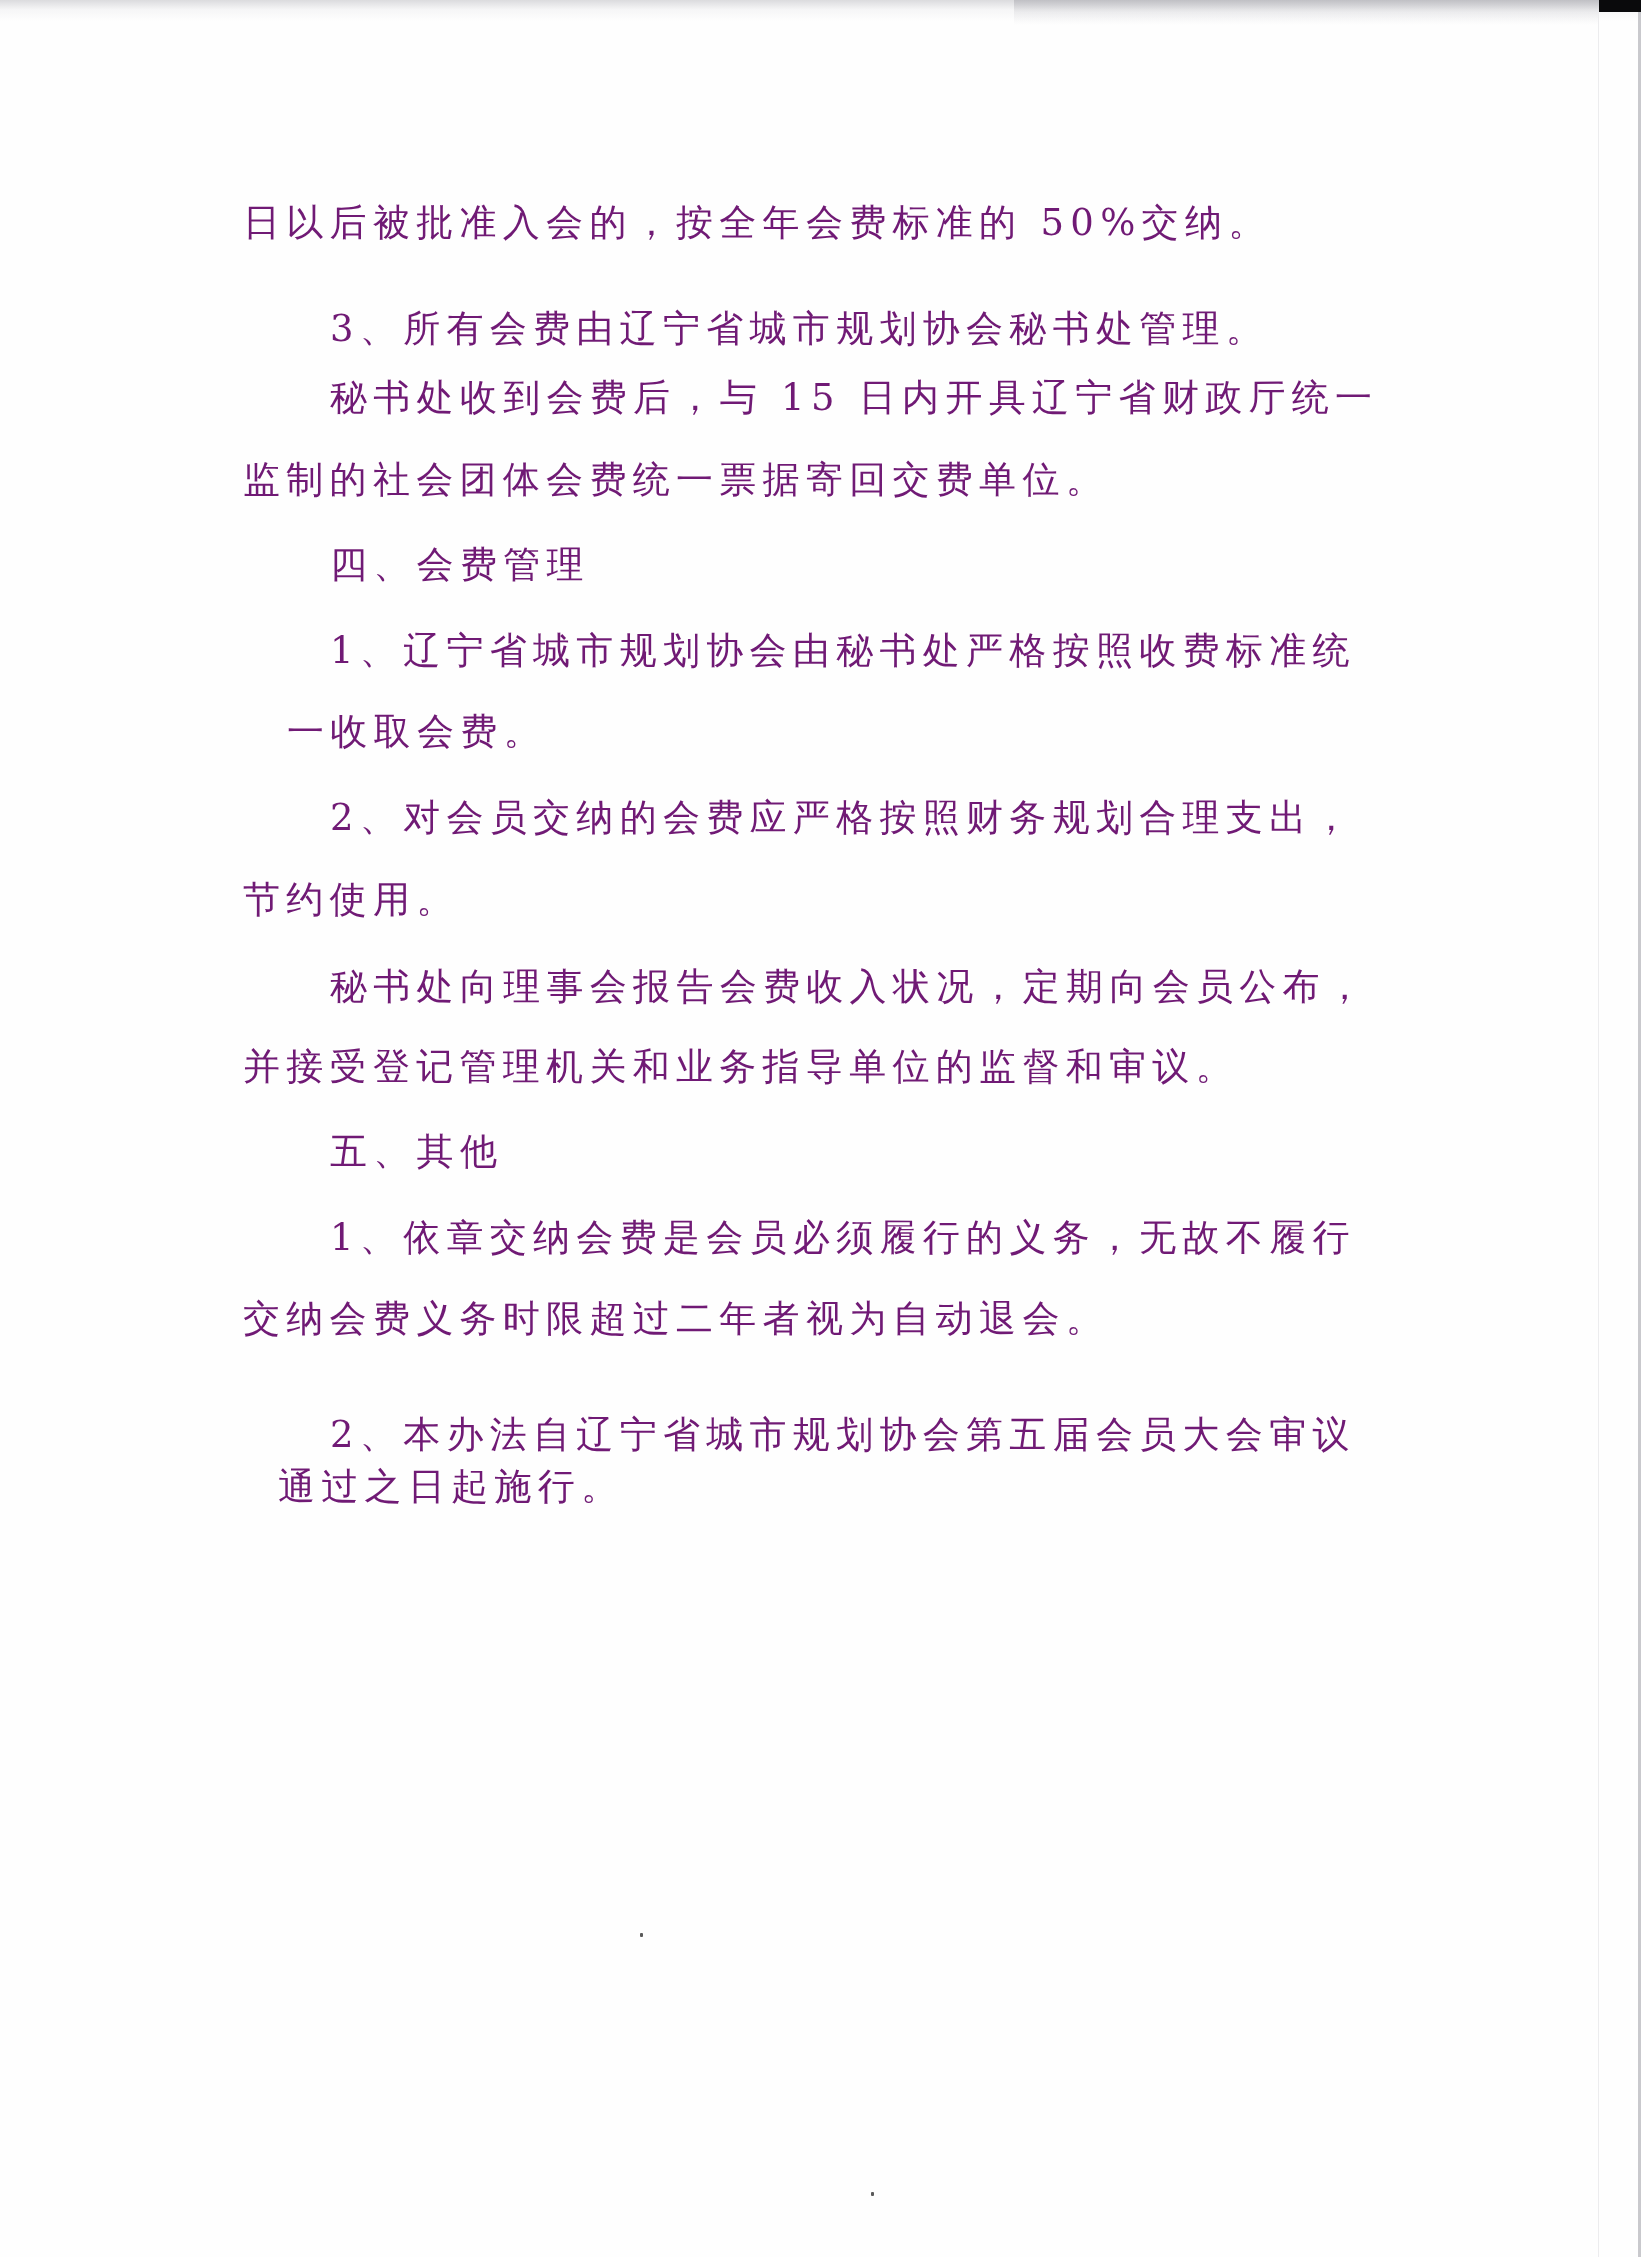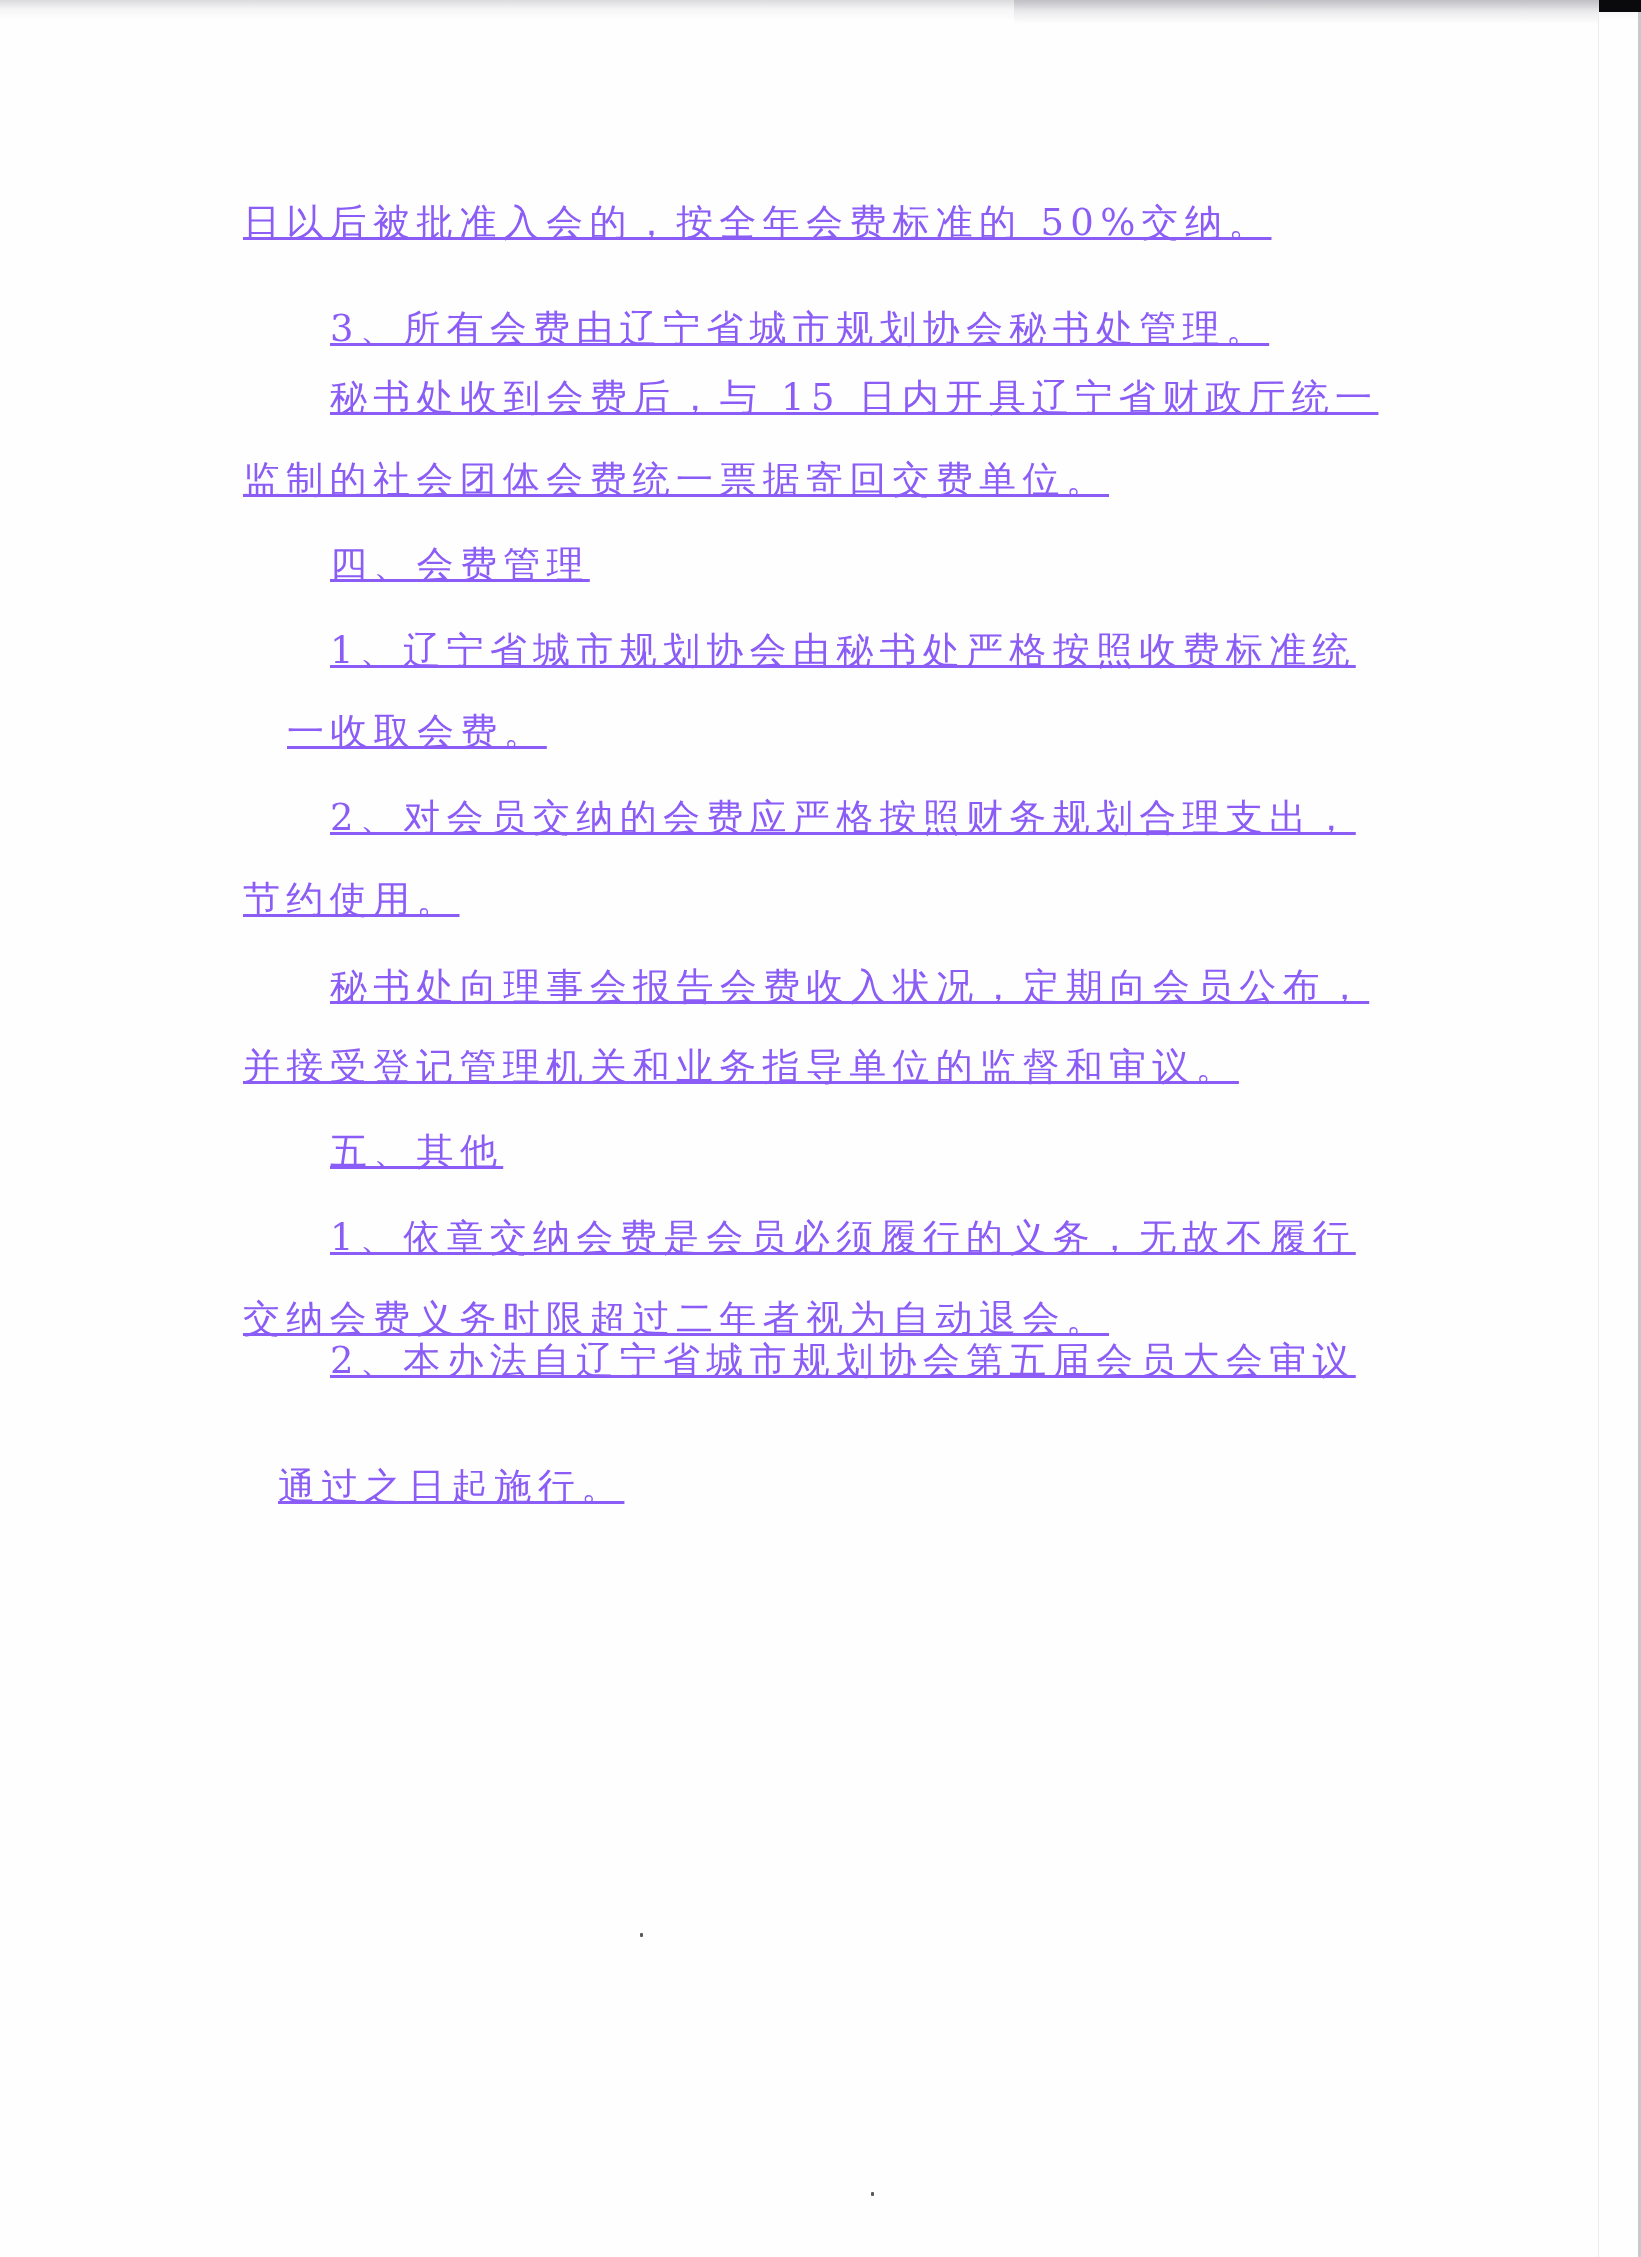--- a/index.html
+++ b/index.html
@@ -56,23 +56,22 @@
       top: 0;
       width: 1120px;
     }
     .line {
       position: absolute;
       left: 0;
       white-space: nowrap;
       font-family: "DejaVu Serif", "Liberation Serif", serif;
       font-size: 37px;
       letter-spacing: 6.3px;
-      color: #8b5cf6;
+      color: #701a75;
       line-height: 42px;
-      text-decoration: underline;
     }
     .indent { left: 87px; }
   </style>
 </head>
 <body>
 
 <div class="scan-top-shade"></div>
 <div class="scan-top-shade-right"></div>
 <div class="scan-corner"></div>
 <div class="scan-right-edge"></div>
@@ -88,16 +87,16 @@
   <div class="line indent" style="top:544px;">四、会费管理</div>
   <div class="line indent" style="top:630px;">1、辽宁省城市规划协会由秘书处严格按照收费标准统</div>
   <div class="line" style="top:711px;margin-left:44px;">一收取会费。</div>
   <div class="line indent" style="top:797px;">2、对会员交纳的会费应严格按照财务规划合理支出，</div>
   <div class="line" style="top:879px;">节约使用。</div>
   <div class="line indent" style="top:966px;">秘书处向理事会报告会费收入状况，定期向会员公布，</div>
   <div class="line" style="top:1046px;">并接受登记管理机关和业务指导单位的监督和审议。</div>
   <div class="line indent" style="top:1131px;">五、其他</div>
   <div class="line indent" style="top:1217px;">1、依章交纳会费是会员必须履行的义务，无故不履行</div>
   <div class="line" style="top:1298px;">交纳会费义务时限超过二年者视为自动退会。</div>
-  <div class="line indent" style="top:1340px;">2、本办法自辽宁省城市规划协会第五届会员大会审议</div>
+  <div class="line indent" style="top:1414px;">2、本办法自辽宁省城市规划协会第五届会员大会审议</div>
   <div class="line" style="top:1466px;margin-left:35px;">通过之日起施行。</div>
 </div>
 
 
 </body></html>

